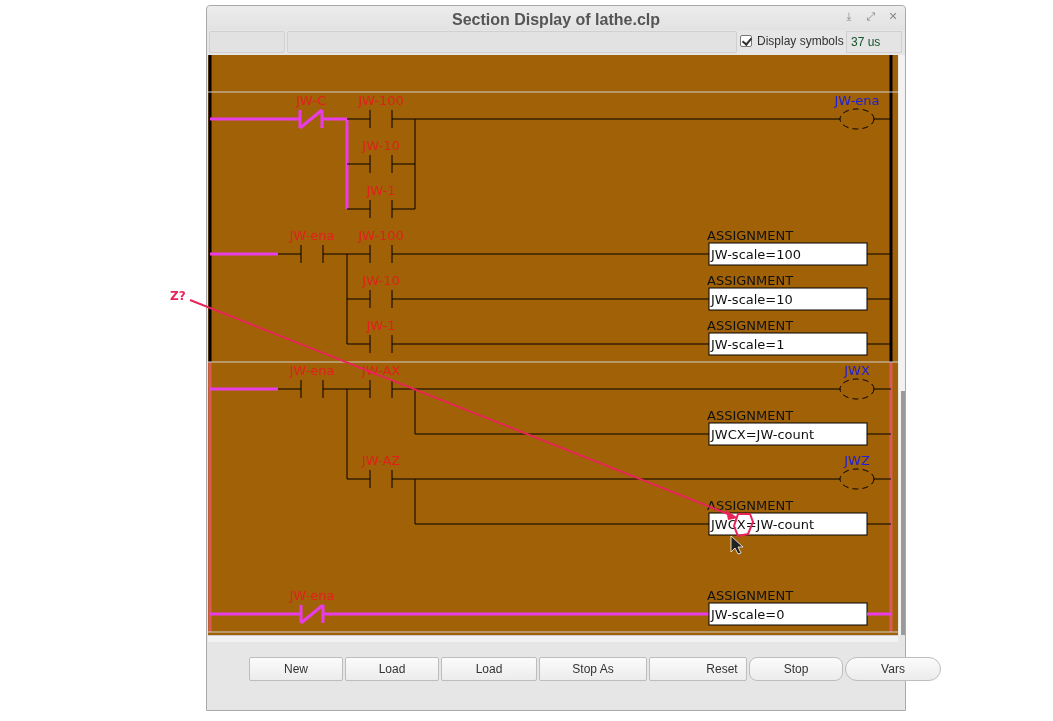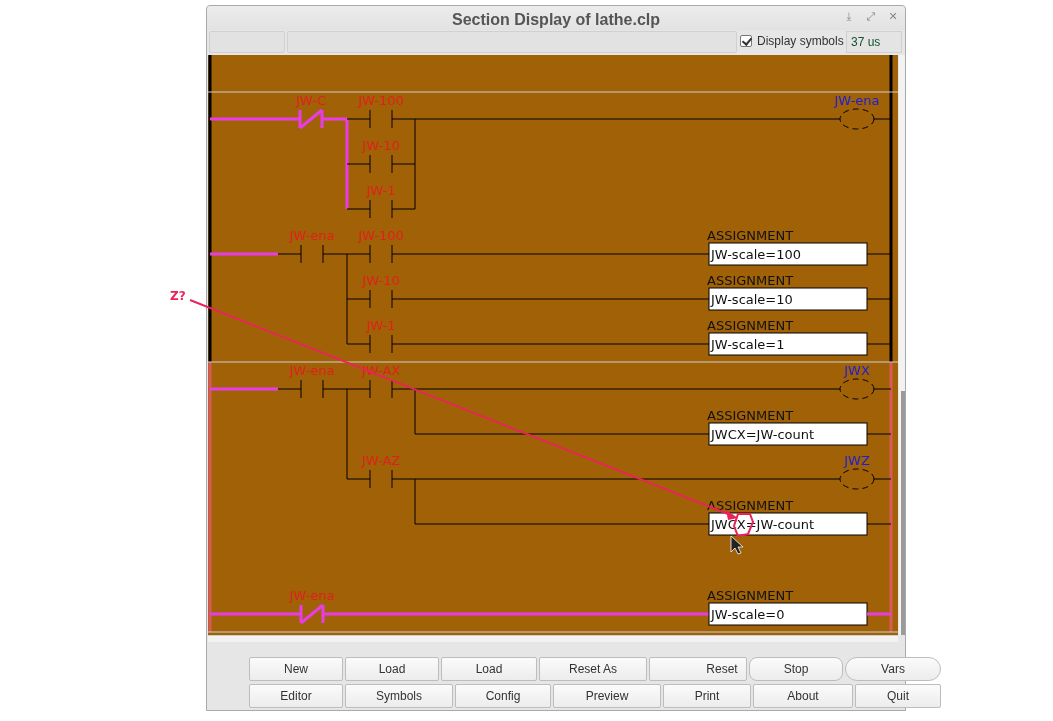--- a/index.html
+++ b/index.html
@@ -203,33 +203,24 @@
     </svg>
   </div>
   <div class="scrollbar-track"></div>
   <div class="scrollbar-thumb"></div>
   <div class="hscroll"></div>
 
   <div class="btn-row" style="top:651px;" id="row1">
       <div class="btn" style="width: 94px;">New</div>
       <div class="btn" style="width: 94px;">Load</div>
       <div class="btn" style="width: 96px;">Load</div>
-      <div class="btn" style="width: 108px;">Reset As</div>
+      <div class="btn" style="width: 108px;">Stop As</div>
       <div class="btn" style="width: 98px; padding-left: 48px;">Reset</div>
       <div class="btn" style="width: 94px; border-radius: 8px;">Stop</div>
       <div class="btn" style="width: 96px; border-radius: 12px;">Vars</div>
-    </div>
-  <div class="btn-row" style="top:678px;" id="row2">
-      <div class="btn" style="width: 94px;">Editor</div>
-      <div class="btn" style="width: 108px;">Symbols</div>
-      <div class="btn" style="width: 96px;">Config</div>
-      <div class="btn" style="width: 108px;">Preview</div>
-      <div class="btn" style="width: 88px;">Print</div>
-      <div class="btn" style="width: 100px;">About</div>
-      <div class="btn" style="width: 86px;">Quit</div>
     </div>
 </div>
 
 <svg style="position:absolute;left:0;top:0;" width="1053" height="721">
   <text class="ann" x="170" y="300">Z?</text>
   <line x1="190" y1="300" x2="733" y2="516" stroke="#e8245a" stroke-width="2"></line>
   <polygon points="738,518 726,510 728,520" fill="#e8245a"></polygon>
   <path d="M738,514 L750,514 L753,522 L748,534 L738,536 L734,526 Z" fill="none" stroke="#e8245a" stroke-width="2"></path>
   <path d="M731,536 L731,552 L735,548 L738,554 L741,553 L738,547 L743,547 Z" fill="#222" stroke="#fff" stroke-width="0.8"></path>
 </svg>

